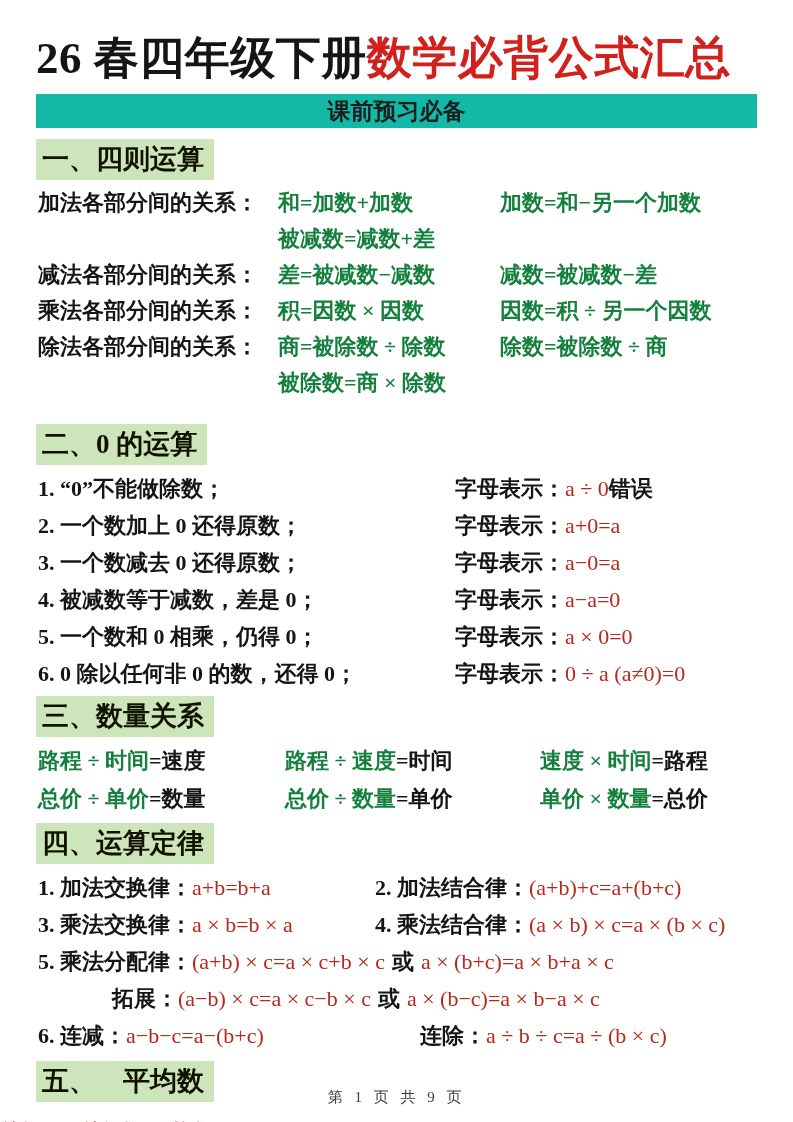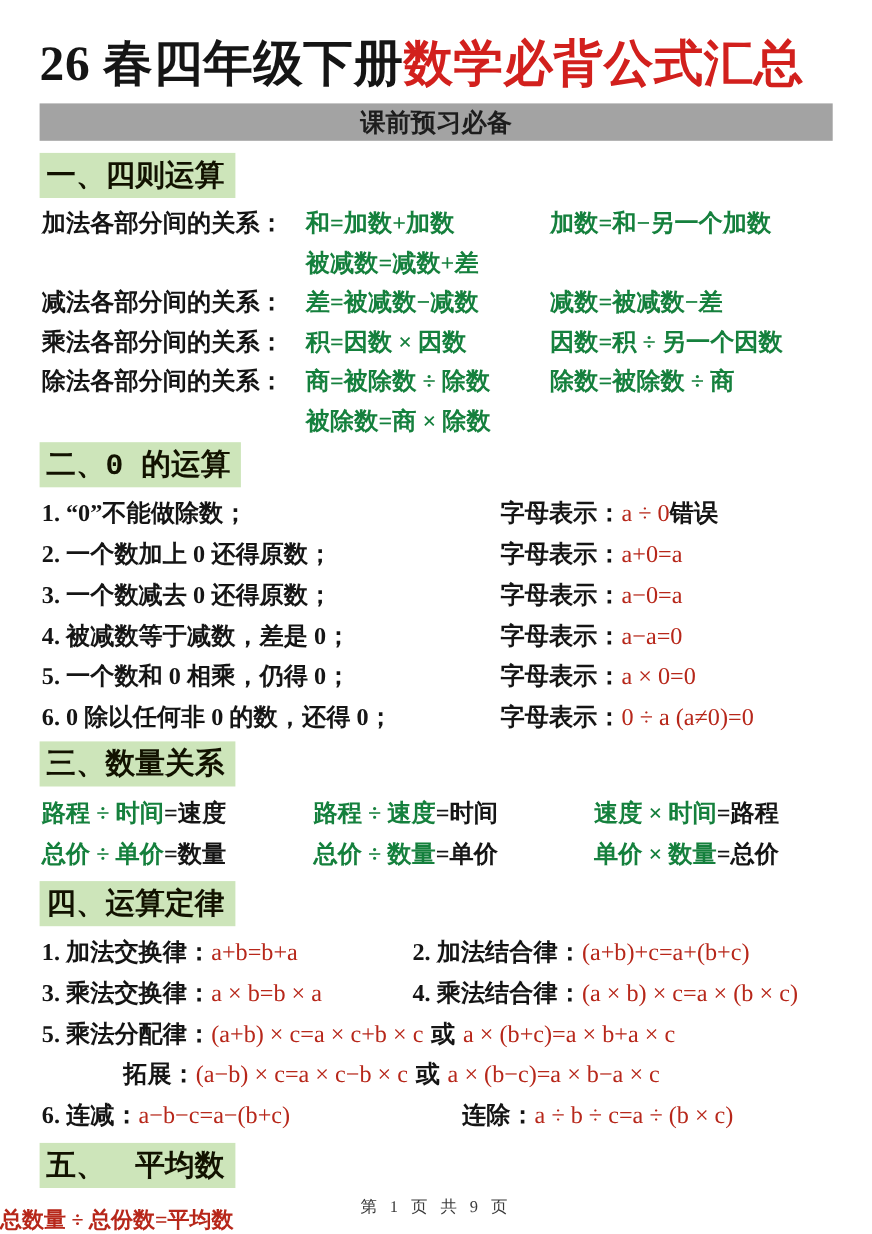--- a/index.html
+++ b/index.html
@@ -15,39 +15,39 @@
     padding:30px 0 0 36px;
     font-size:45px;
     font-weight:bold;
     letter-spacing:0.5px;
     white-space:nowrap;
     line-height:56px;
   }
   .title .t-red { color:#d2201d; }
   .banner {
     margin:8px 36px 0 36px;
-    background:#a3a3a3;
+    background:#14b8a6;
     height:34px; line-height:34px;
     text-align:center;
     font-family:"Liberation Sans", sans-serif;
     font-weight:bold;
     font-size:23px;
     color:#1d1d1d;
   }
   .sec-h-wrap { padding-left:36px; }
   .sec-h {
     display:inline-block;
     background:#cde5ba;
     font-size:27px;
     font-weight:bold;
     padding:2px 10px 3px 6px;
     color:#121200;
   }
   .w1 { margin-top:11px; }
-  .w2 { margin-top:1px;font-family:Liberation Mono, monospace; }
+  .w2 { margin-top:23px; }
   .w3 { margin-top:4px; }
   .w4 { margin-top:5px; }
   .w5 { margin-top:7px; }
   .rows { margin-top:5px; }
   .row {
     display:flex;
     padding-left:38px;
     font-size:22px;
     line-height:36px;
     font-weight:600;

